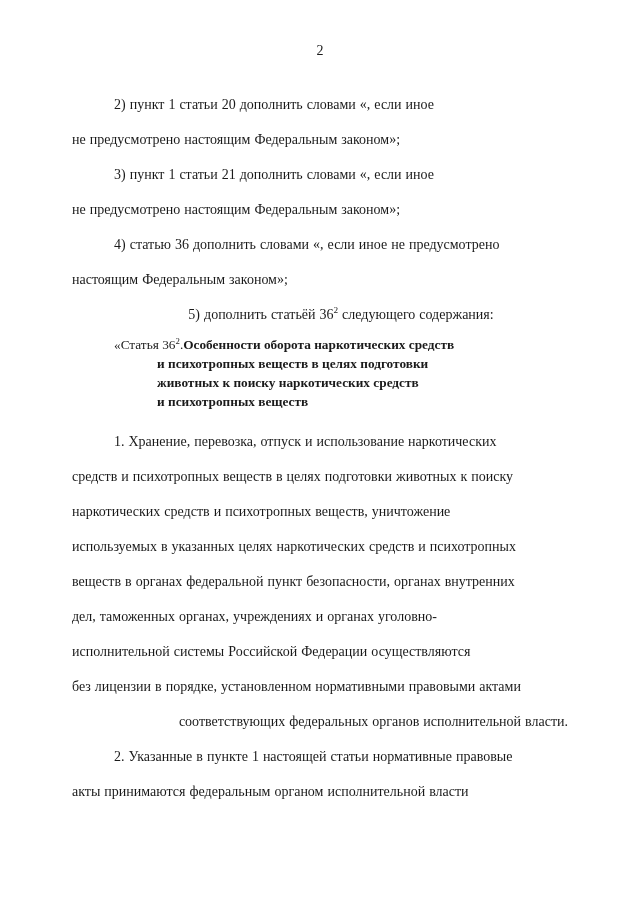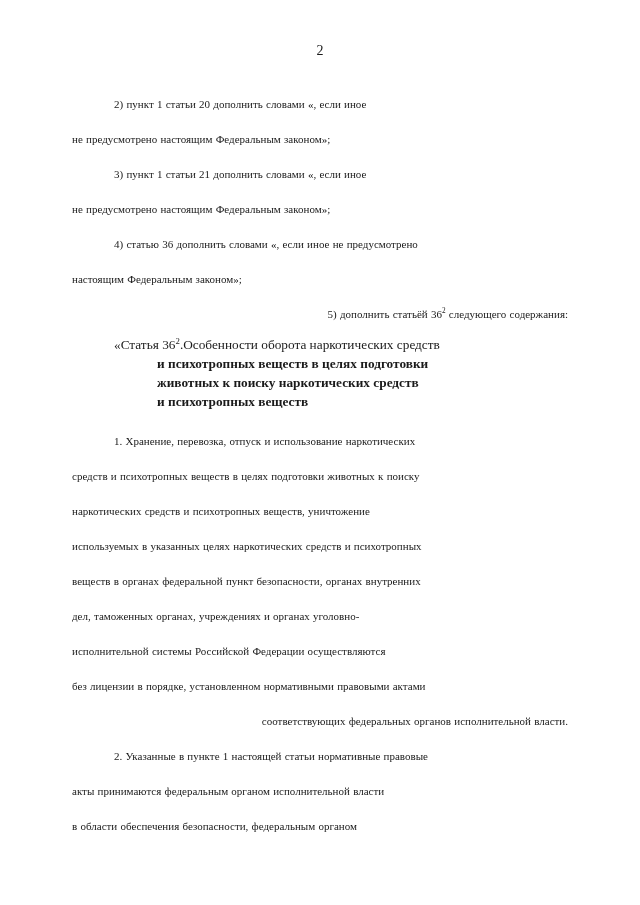--- a/index.html
+++ b/index.html
@@ -22,21 +22,21 @@
     background: #ffffff;
   }
   .page-number {
     text-align: center;
     font-size: 14px;
     line-height: 1;
     margin: 8px 0 30px 0;
     letter-spacing: 0.2px;
   }
   .para {
-    font-size: 11px;
+    font-size: 14px;
     line-height: 33px;
     text-align: justify;
     text-indent: 42px;
     margin: 0 0 2px 0;
     text-justify: inter-word;
     word-spacing: 0.5px;
   }
   .para:last-child {
     margin-bottom: 0;
   }
@@ -52,21 +52,21 @@
     display: flex;
     align-items: flex-start;
     text-indent: 0;
     padding-left: 42px;
   }
   .heading-lead {
     white-space: nowrap;
     font-weight: normal;
   }
   .heading-bold {
-    font-weight: normal;
+    font-weight: bold;
   }
   .heading-cont {
     font-weight: bold;
     padding-left: 85px;
     display: block;
   }
   sup {
     font-size: 0.66em;
     vertical-align: super;
     line-height: 0;
@@ -94,21 +94,21 @@
     <span>не предусмотрено настоящим Федеральным законом»;</span>
   </p>
 
   <p class="para">
     <span>4) статью 36 дополнить словами «, если иное не предусмотрено</span>
   </p>
   <p class="para noindent">
     <span>настоящим Федеральным законом»;</span>
   </p>
 
-  <p class="para" style="text-align:right;">
+  <p class="para" style="text-align:center;">
     <span>5) дополнить статьёй 36</span><sup>2</sup><span> следующего содержания:</span>
   </p>
 
   <div class="heading-block">
     <div class="heading-row">
       <span class="heading-lead"><span>«Статья 36</span><sup>2</sup><span>. </span></span>
       <span class="heading-bold">Особенности оборота наркотических средств</span>
     </div>
     <span class="heading-cont">и психотропных веществ в целях подготовки</span>
     <span class="heading-cont">животных к поиску наркотических средств</span>
@@ -144,17 +144,14 @@
   <p class="para noindent" style="text-align:right;">
     <span>соответствующих федеральных органов исполнительной власти.</span>
   </p>
 
   <p class="para">
     <span>2. Указанные в пункте 1 настоящей статьи нормативные правовые</span>
   </p>
   <p class="para noindent">
     <span>акты принимаются федеральным органом исполнительной власти</span>
   </p>
-  <p class="para noindent">
-    <span>в области обеспечения безопасности, федеральным органом</span>
-  </p>
 
 </div>
 
 </body></html>

